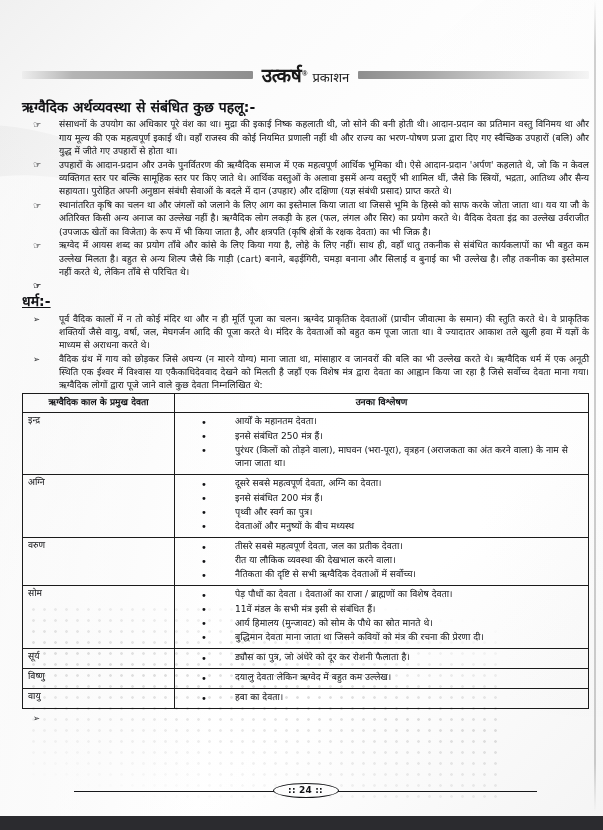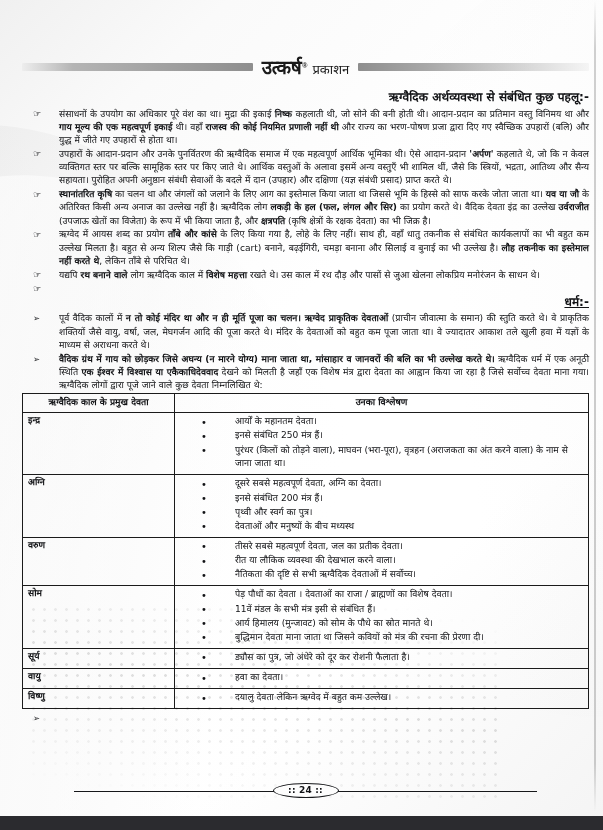--- a/index.html
+++ b/index.html
@@ -101,21 +101,21 @@
     bottom: 0;
     height: 14px;
     background: #2b2b2f;
     z-index: 6;
   }
 
   
   .content {
     position: relative;
     z-index: 4;
-    padding: 4px 14px 0 22px;
+    padding: 12px 14px 0 22px;
     box-sizing: border-box;
     height: 100%;
     border-radius: 24px;
   }
 
   
   .masthead {
     display: flex;
     align-items: center;
     gap: 7px;
@@ -166,24 +166,23 @@
 
   
   .doc {
     font-family: "DejaVu Sans", sans-serif;
     color: #111215;
     font-size: 9.1px;
     line-height: 1.46;
   }
   .sec-title {
     font-weight: 700;
-    font-size: 12px;
+    font-size: 14px;
     margin: 7px 0 1px 0;
     letter-spacing: 0.05px;
-    text-align: right;
   }
   .sec-title.tight {
     margin-top: 12px;
     text-decoration: underline;
   }
 
   ul.blist {
     list-style: none;
     margin: 0;
     padding: 0;
@@ -200,21 +199,21 @@
     left: 11px;
     top: 0px;
     font-family: "DejaVu Sans", sans-serif;
     font-size: 8.6px;
     line-height: 1.46;
     color: #16171a;
   }
   ul.blist.hand > li > .mk { font-size: 9.4px; top: -0.5px; }
   ul.blist.arrow > li > .mk { font-size: 8.4px; }
 
-  b, strong { font-weight: 700; }
+  b, strong { font-weight: 400; }
 
   
   table.deva {
     width: 100%;
     border-collapse: collapse;
     font-size: 9.1px;
     background: transparent;
     table-layout: fixed;
   }
   table.deva th,
@@ -223,21 +222,21 @@
     vertical-align: top;
     padding: 1px 3px 2px 4px;
   }
   table.deva th {
     text-align: center;
     font-weight: 700;
     padding: 2px 3px 3px 3px;
   }
   table.deva th.c1, table.deva td.c1 { width: 145px; }
   table.deva td.c1 {
-    font-weight: 700;
+    font-weight: 400;
     padding-left: 5px;
   }
   table.deva td.c2 { padding: 2px 4px 3px 4px; }
 
   ul.cell {
     list-style: none;
     margin: 0;
     padding: 0;
   }
   ul.cell > li {
@@ -314,21 +313,21 @@
     </div>
 
     <div class="doc">
 
       <div class="sec-title">ऋग्वैदिक अर्थव्यवस्था से संबंधित कुछ पहलू:-</div>
       <ul class="blist hand">
         <li><span class="mk">☞</span><span>संसाधनों के उपयोग का अधिकार पूरे वंश का था। मुद्रा की इकाई <b>निष्क</b> कहलाती थी, जो सोने की बनी होती थी। आदान-प्रदान का प्रतिमान वस्तु विनिमय था और <b>गाय मूल्य की एक महत्वपूर्ण इकाई</b> थी। वहाँ <b>राजस्व की कोई नियमित प्रणाली नहीं थी</b> और राज्य का भरण-पोषण प्रजा द्वारा दिए गए स्वैच्छिक उपहारों (बलि) और युद्ध में जीते गए उपहारों से होता था।</span></li>
         <li><span class="mk">☞</span><span>उपहारों के आदान-प्रदान और उनके पुनर्वितरण की ऋग्वैदिक समाज में एक महत्वपूर्ण आर्थिक भूमिका थी। ऐसे आदान-प्रदान <b>'अर्पण'</b> कहलाते थे, जो कि न केवल व्यक्तिगत स्तर पर बल्कि सामूहिक स्तर पर किए जाते थे। आर्थिक वस्तुओं के अलावा इसमें अन्य वस्तुएँ भी शामिल थीं, जैसे कि स्त्रियों, भद्रता, आतिथ्य और सैन्य सहायता। पुरोहित अपनी अनुष्ठान संबंधी सेवाओं के बदले में दान (उपहार) और दक्षिणा (यज्ञ संबंधी प्रसाद) प्राप्त करते थे।</span></li>
         <li><span class="mk">☞</span><span><b>स्थानांतरित कृषि</b> का चलन था और जंगलों को जलाने के लिए आग का इस्तेमाल किया जाता था जिससे भूमि के हिस्से को साफ करके जोता जाता था। <b>यव या जौ</b> के अतिरिक्त किसी अन्य अनाज का उल्लेख नहीं है। ऋग्वैदिक लोग <b>लकड़ी के हल (फल, लंगल और सिर)</b> का प्रयोग करते थे। वैदिक देवता इंद्र का उल्लेख <b>उर्वराजीत</b> (उपजाऊ खेतों का विजेता) के रूप में भी किया जाता है, और <b>क्षत्रपति</b> (कृषि क्षेत्रों के रक्षक देवता) का भी जिक्र है।</span></li>
         <li><span class="mk">☞</span><span>ऋग्वेद में आयस शब्द का प्रयोग <b>ताँबे और कांसे</b> के लिए किया गया है, लोहे के लिए नहीं। साथ ही, वहाँ धातु तकनीक से संबंधित कार्यकलापों का भी बहुत कम उल्लेख मिलता है। बहुत से अन्य शिल्प जैसे कि गाड़ी (cart) बनाने, बढ़ईगिरी, चमड़ा बनाना और सिलाई व बुनाई का भी उल्लेख है। <b>लौह तकनीक का इस्तेमाल नहीं करते थे</b>, लेकिन ताँबे से परिचित थे।</span></li>
-        <li><span class="mk">☞</span><span>यद्यपि <b>रथ बनाने वाले</b> लोग ऋग्वैदिक काल में <b>विशेष महत्ता</b> रखते थे। उस काल में रथ दौड़ और पासों से जुआ खेलना लोकप्रिय मनोरंजन के साधन थे।</span></li>
+        <li><span class="mk">☞</span></li>
         <li><span class="mk">☞</span></li>
       </ul>
 
       <div class="sec-title tight">धर्म:-</div>
       <ul class="blist arrow">
         <li><span class="mk">➢</span><span>पूर्व वैदिक कालों में <b>न तो कोई मंदिर था और न ही मूर्ति पूजा का चलन। ऋग्वेद प्राकृतिक देवताओं</b> (प्राचीन जीवात्मा के समान) की स्तुति करते थे। वे प्राकृतिक शक्तियों जैसे वायु, वर्षा, जल, मेघगर्जन आदि की पूजा करते थे। मंदिर के देवताओं को बहुत कम पूजा जाता था। वे ज्यादातर आकाश तले खुली हवा में यज्ञों के माध्यम से अराधना करते थे।</span></li>
         <li><span class="mk">➢</span><span><b>वैदिक ग्रंथ में गाय को छोड़कर जिसे अघन्य (न मारने योग्य) माना जाता था, मांसाहार व जानवरों की बलि का भी उल्लेख करते थे।</b> ऋग्वैदिक धर्म में एक अनूठी स्थिति <b>एक ईश्वर में विश्वास या एकैकाधिदेववाद</b> देखने को मिलती है जहाँ एक विशेष मंत्र द्वारा देवता का आह्वान किया जा रहा है जिसे सर्वोच्च देवता माना गया। ऋग्वैदिक लोगों द्वारा पूजे जाने वाले कुछ देवता निम्नलिखित थे:</span></li>
       </ul>
 
       <table class="deva">
@@ -383,32 +382,32 @@
             </tr>
             <tr>
               <td class="c1">सूर्य</td>
               <td class="c2">
                 <ul class="cell">
                   <li><span class="dot">•</span><span>ड्यौस का पुत्र, जो अंधेरे को दूर कर रोशनी फैलाता है।</span></li>
                 </ul>
               </td>
             </tr>
             <tr>
+              <td class="c1">विष्णु</td>
+              <td class="c2">
+                <ul class="cell">
+                  <li><span class="dot">•</span><span>दयालु देवता लेकिन ऋग्वेद में बहुत कम उल्लेख।</span></li>
+                </ul>
+              </td>
+            </tr>
+            <tr>
               <td class="c1">वायु</td>
               <td class="c2">
                 <ul class="cell">
                   <li><span class="dot">•</span><span>हवा का देवता।</span></li>
-                </ul>
-              </td>
-            </tr>
-            <tr>
-              <td class="c1">विष्णु</td>
-              <td class="c2">
-                <ul class="cell">
-                  <li><span class="dot">•</span><span>दयालु देवता लेकिन ऋग्वेद में बहुत कम उल्लेख।</span></li>
                 </ul>
               </td>
             </tr>
           </tbody>
       </table>
 
       <ul class="blist arrow" style="margin-top:3px;">
         <li><span class="mk">➢</span></li>
       </ul>
 

